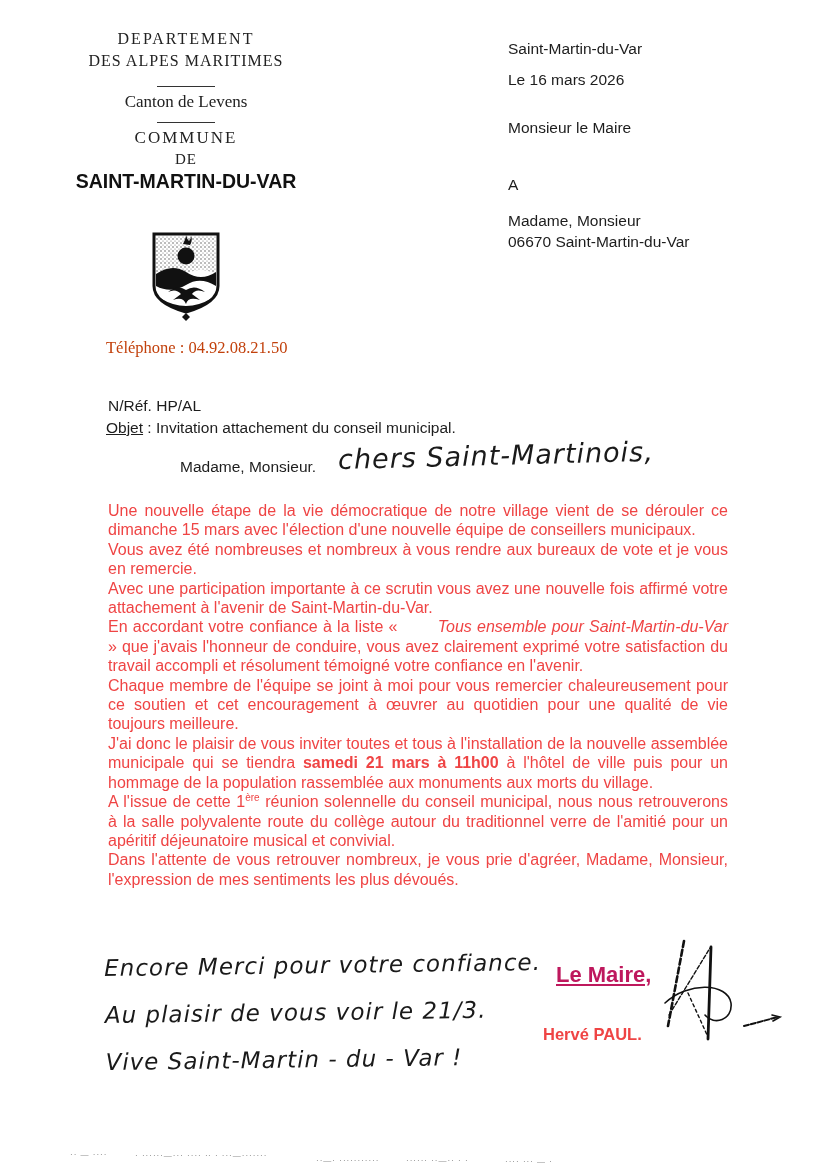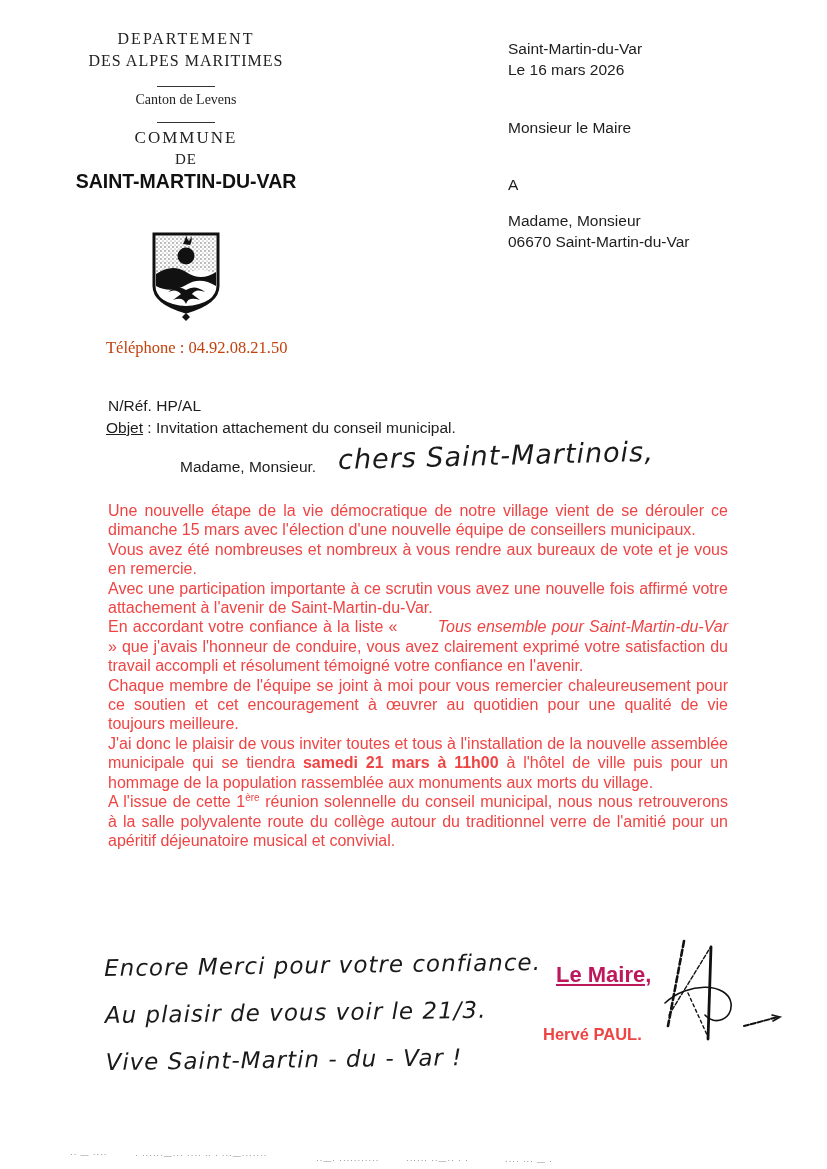--- a/index.html
+++ b/index.html
@@ -6,21 +6,21 @@
   .page{
     position:relative;width:827px;height:1169px;background:#ffffff;
     font-family:"Liberation Sans",sans-serif;color:#1d1d1d;overflow:hidden;
   }
   
   .hl{position:absolute;left:58px;top:0;width:256px;text-align:center;
       font-family:"Liberation Serif",serif;color:#222;}
   .hl .dep1{position:absolute;left:0;top:30px;width:100%;font-size:16px;letter-spacing:2px;}
   .hl .dep2{position:absolute;left:0;top:52px;width:100%;font-size:16px;letter-spacing:1px;}
   .hl .rule1{position:absolute;left:99px;top:86px;width:58px;border-top:1.5px solid #333;}
-  .hl .canton{position:absolute;left:0;top:92px;width:100%;font-size:14px;}
+  .hl .canton{position:absolute;left:0;top:92px;width:100%;font-size:17px;}
   .hl .rule2{position:absolute;left:99px;top:122px;width:58px;border-top:1.5px solid #333;}
   .hl .commune{position:absolute;left:0;top:128px;width:100%;font-size:17px;letter-spacing:2px;}
   .hl .de{position:absolute;left:0;top:151px;width:100%;font-size:15px;letter-spacing:1px;}
   .hl .name{position:absolute;left:0;top:170px;width:100%;
             font-family:"Liberation Sans",sans-serif;font-weight:bold;font-size:19.5px;color:#111;}
   .coa{position:absolute;left:148px;top:230px;}
   .tel{position:absolute;left:106px;top:338px;font-family:"Liberation Serif",serif;font-size:16.5px;color:#c2410c;}
   
   .hr-line{position:absolute;left:508px;font-size:15.5px;color:#1d1d1d;}
   
@@ -77,40 +77,41 @@
     <path d="M35,14 q3,-6 3,-9 q1,4 3,6 q2,-2 2,-5 q2,4 -1,9 Z" fill="#111"></path>
     <path d="M8,44 Q24,33 38,42 Q53,52 68,42 V56 Q52,46 38,55 Q23,64 8,56 Z" fill="#111"></path>
     <path d="M20,62 Q30,54 38,60 Q47,54 57,62 Q48,58 44,64 L52,70 Q40,66 38,74 Q35,66 25,70 L33,64 Q28,58 20,62 Z" fill="#111"></path>
     <path d="M12,68 Q25,76 38,76 Q51,76 64,68 Q58,78 38,81 Q19,78 12,68 Z" fill="#111"></path>
     <path d="M38,83 l4,4 l-4,4 l-4,-4 Z" fill="#111"></path>
   </svg>
 
   <div class="tel">Téléphone : 04.92.08.21.50</div>
 
   <div class="hr-line" style="top:40px">Saint-Martin-du-Var</div>
-  <div class="hr-line" style="top:61px">Le 16 mars 2026</div>
+  <div class="hr-line" style="top:71px">Le 16 mars 2026</div>
   <div class="hr-line" style="top:119px">Monsieur le Maire</div>
   <div class="hr-line" style="top:176px">A</div>
   <div class="hr-line" style="top:212px">Madame, Monsieur</div>
   <div class="hr-line" style="top:233px">06670 Saint-Martin-du-Var</div>
 
   <div class="ref1">N/Réf. HP/AL</div>
   <div class="ref2"><span class="u">Objet</span><span> : Invitation attachement du conseil municipal.</span></div>
 
   <div class="salut-print">Madame, Monsieur.</div>
   <div class="salut-hw hw">chers Saint-Martinois,</div>
 
   <div class="body-text">
       <p><span>Une nouvelle étape de la vie démocratique de notre village vient de se dérouler ce dimanche 15 mars avec l'élection d'une nouvelle équipe de conseillers municipaux.</span></p>
       <p><span>Vous avez été nombreuses et nombreux à vous rendre aux bureaux de vote et je vous en remercie.</span></p>
       <p><span>Avec une participation importante à ce scrutin vous avez une nouvelle fois affirmé votre attachement à l'avenir de Saint-Martin-du-Var.</span></p>
       <p><span>En accordant votre confiance à la liste « </span><span style="font-style: italic; margin-left: 35px;">Tous ensemble pour Saint-Martin-du-Var</span><span> » que j'avais l'honneur de conduire, vous avez clairement exprimé votre satisfaction du travail accompli et résolument témoigné votre confiance en l'avenir.</span></p>
       <p><span>Chaque membre de l'équipe se joint à moi pour vous remercier chaleureusement pour ce soutien et cet encouragement à œuvrer au quotidien pour une qualité de vie toujours meilleure.</span></p>
       <p><span>J'ai donc le plaisir de vous inviter toutes et tous à l'installation de la nouvelle assemblée municipale qui se tiendra </span><span style="font-weight: bold;">samedi 21 mars à 11h00</span><span> à l'hôtel de ville puis pour un hommage de la population rassemblée aux monuments aux morts du village.</span></p>
       <p><span>A l'issue de cette 1</span><sup>ère</sup><span> réunion solennelle du conseil municipal, nous nous retrouverons à la salle polyvalente route du collège autour du traditionnel verre de l'amitié pour un apéritif déjeunatoire musical et convivial.</span></p>
+      <p><span>Dans l'attente de vous retrouver nombreux, je vous prie d'agréer, Madame, Monsieur, l'expression de mes sentiments les plus dévoués.</span></p>
     </div>
 
   <div class="closing-hw">
       <div class="hw-line">Encore Merci pour votre confiance.</div>
       <div class="hw-line">Au plaisir de vous voir le 21/3.</div>
       <div class="hw-line">Vive Saint-Martin - du - Var !</div>
     </div>
   <div class="maire">Le Maire,</div>
   <div class="signer">Hervé PAUL.</div>
 

